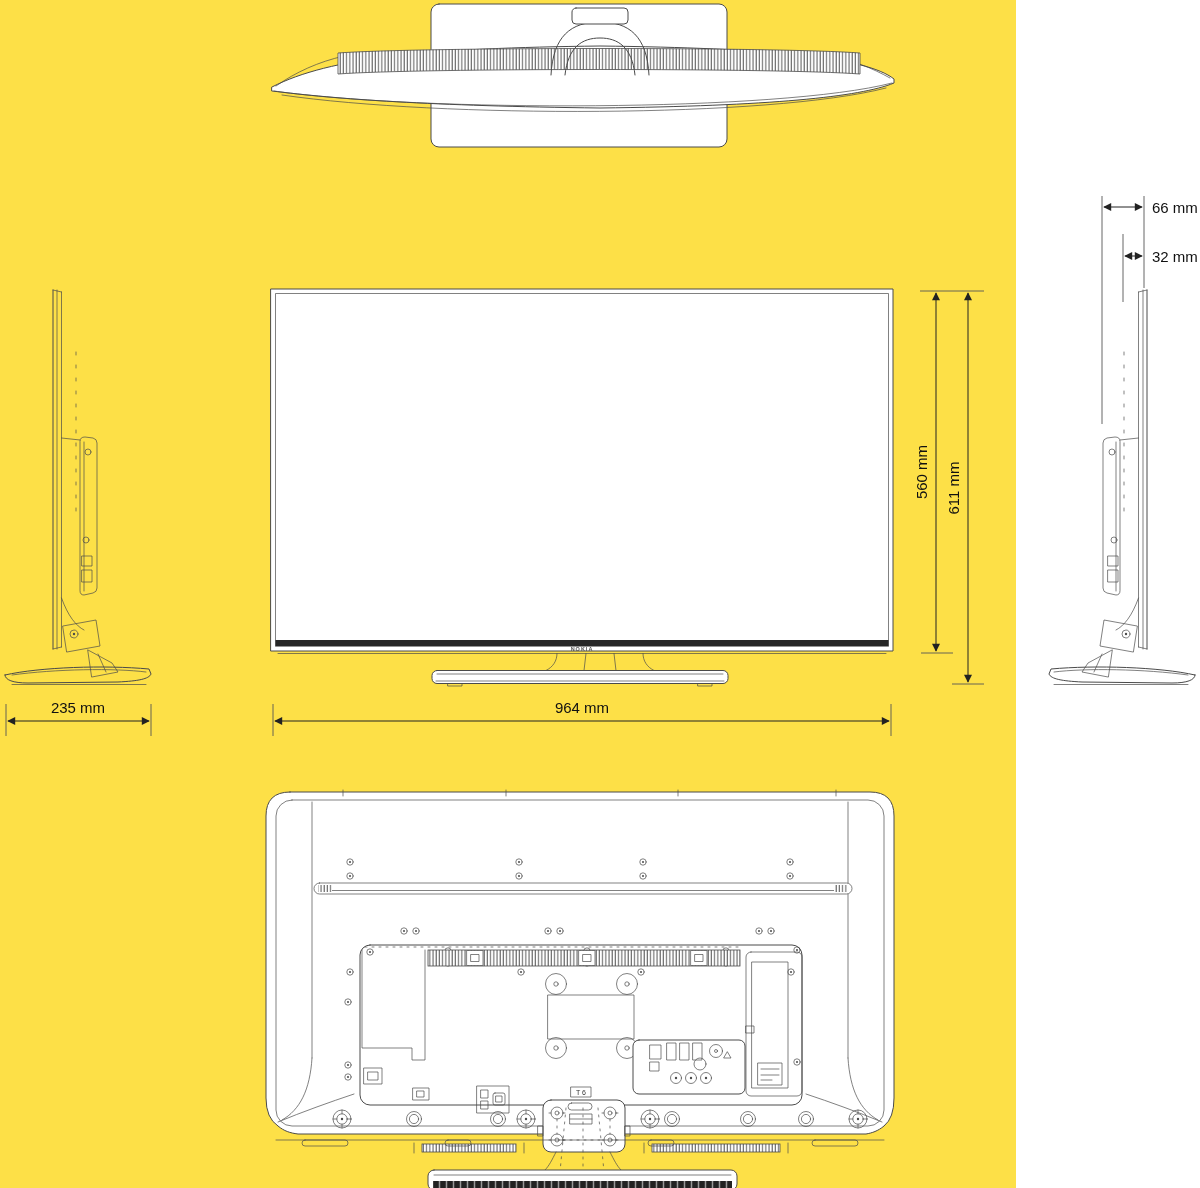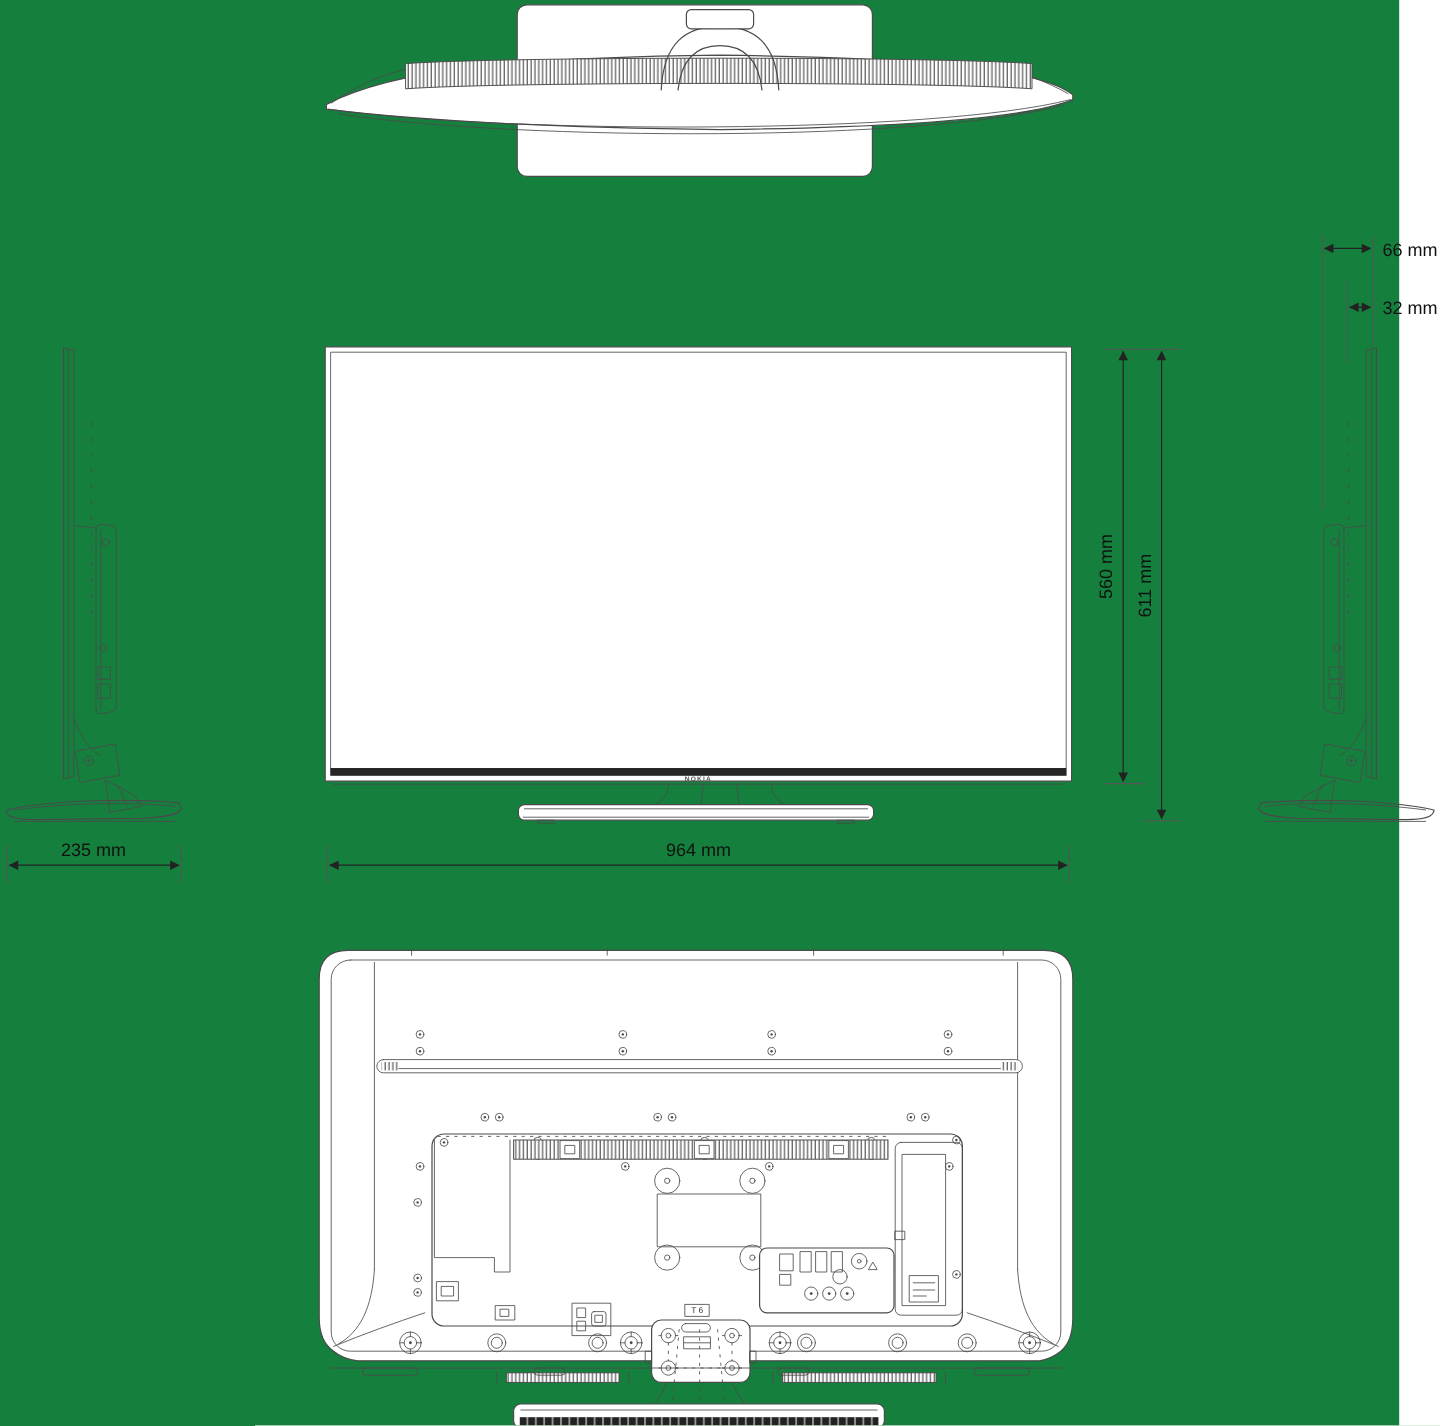--- a/index.html
+++ b/index.html
@@ -1,16 +1,16 @@
 <!DOCTYPE html>
 <html><head>
 <meta charset="utf-8">
 <style>
   html,body{margin:0;padding:0;background:#fff;}
-  .canvas{position:relative;width:1166px;height:1188px;background:#15803d;font-family:"Liberation Sans",sans-serif;}
+  .canvas{position:relative;width:1016px;height:1188px;background:#fde047;font-family:"Liberation Sans",sans-serif;}
   .ln{fill:none;stroke:#4a4a4a;stroke-width:1;stroke-linecap:round;stroke-linejoin:round;}
   .lnt{fill:none;stroke:#4a4a4a;stroke-width:.7;stroke-linecap:round;stroke-linejoin:round;}
   .dim{fill:none;stroke:#222;stroke-width:1;}
   .ext{fill:none;stroke:#555;stroke-width:.9;}
   .dimtxt{font-family:"Liberation Sans",sans-serif;font-size:15px;fill:#111;}
   .rottxt{font-family:"Liberation Sans",sans-serif;font-size:15px;fill:#111;}
   .logotxt{font-family:"Liberation Sans",sans-serif;font-size:5.5px;font-weight:bold;letter-spacing:1px;fill:#555;}
   .t6txt{font-family:"Liberation Sans",sans-serif;font-size:7px;fill:#333;}
   .whitefill{fill:#ffffff;}
   .dash{stroke-dasharray:3,10;}

